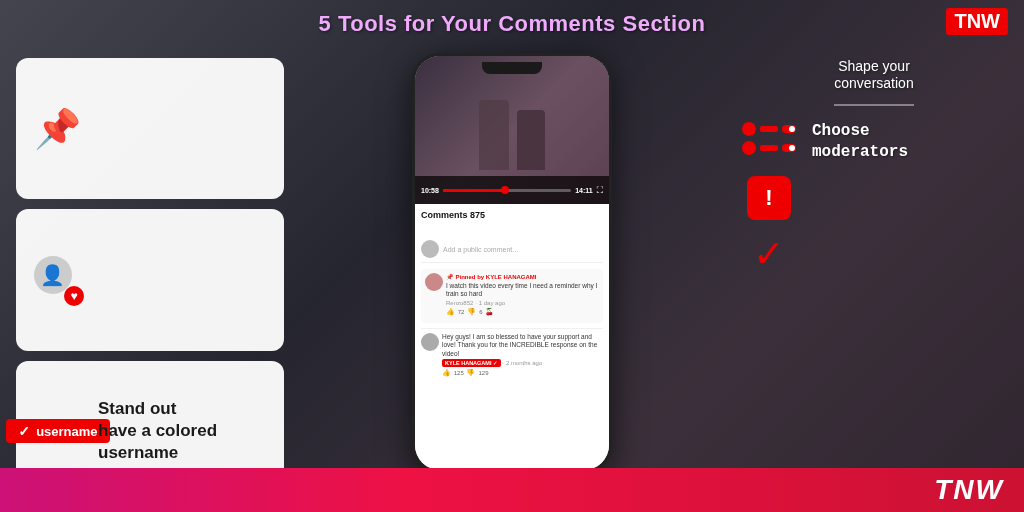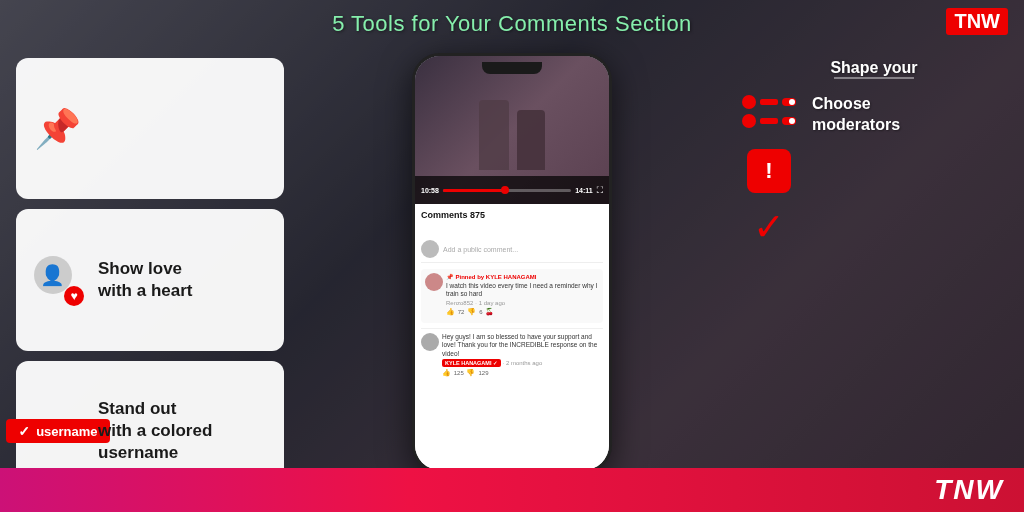--- a/index.html
+++ b/index.html
@@ -39,22 +39,22 @@
       height: 48px;
       display: flex;
       align-items: center;
       justify-content: center;
       position: relative;
       z-index: 2;
     }
 
     .title-text {
       font-size: 22px;
-      font-weight: 400;
-      color: #86efac;
+      font-weight: 700;
+      color: #f0abfc;
       text-align: center;
       letter-spacing: 0.5px;
       text-shadow: 1px 1px 3px rgba(0,0,0,0.5);
     }
 
     .tnw-logo {
       position: absolute;
       right: 16px;
       top: 8px;
       font-size: 20px;
@@ -410,24 +410,25 @@
 
     
     .right-col {
       width: 300px;
       padding: 10px 16px 10px 16px;
       display: flex;
       flex-direction: column;
     }
 
     .right-title {
-      font-size: 16px;
-      font-weight: 700;
+      font-size: 14px;
+      font-weight: 400;
       color: #fff;
       text-align: center;
+      margin-bottom: 12px;
       text-shadow: 1px 1px 3px rgba(0,0,0,0.5);
       line-height: 1.2;
     }
 
     .right-divider {
       width: 80px;
       height: 2px;
       background: rgba(255,255,255,0.4);
       margin: 0 auto 14px;
     }
@@ -522,20 +523,21 @@
       font-size: 38px;
       color: #e00;
     }
 
     .right-feature-text {
       font-size: 16px;
       font-weight: 700;
       color: #fff;
       line-height: 1.3;
       text-shadow: 1px 1px 2px rgba(0,0,0,0.4);
+      font-family: Liberation Mono, monospace;
     }
 
     
     .bottom-bar {
       position: absolute;
       bottom: 0;
       left: 0; right: 0;
       height: 44px;
       background: linear-gradient(90deg, #cc1177 0%, #ee1144 40%, #cc1133 100%);
       display: flex;
@@ -578,35 +580,32 @@
 
       <div class="feature-card">
         <div class="icon-area">
           <div class="heart-user-icon">
             <div class="user-circle">
               <span>👤</span>
             </div>
             <div class="heart-badge">♥</div>
           </div>
         </div>
-        <div class="card-text">
-          Show love<br>with a heart
-        </div>
       </div>
 
       <div class="feature-card">
         <div class="icon-area">
           <div class="colored-username">
             <span class="check">✓</span>
             username
           </div>
         </div>
         <div class="card-text">
           Stand out<br>
-          <span>with a colored</span><br>
+          <span>have a colored</span><br>
           <span>username</span>
         </div>
       </div>
 
     </div>
 
     <div class="center-col">
       <div class="phone-mockup">
         <div class="phone-notch"></div>
         <div class="phone-screen">
@@ -684,20 +683,21 @@
 
           </div>
 
         </div>
       </div>
     </div>
 
     <div class="right-col">
       <div class="right-title">
         <span>Shape your</span><br>
+        <span>conversation</span>
       </div>
       <div class="right-divider"></div>
 
       <div class="right-features">
 
         <div class="right-feature-row">
           <div class="right-icon-area">
             <div class="moderator-icon">
               <div class="mod-row">
                 <div class="mod-person"></div>

